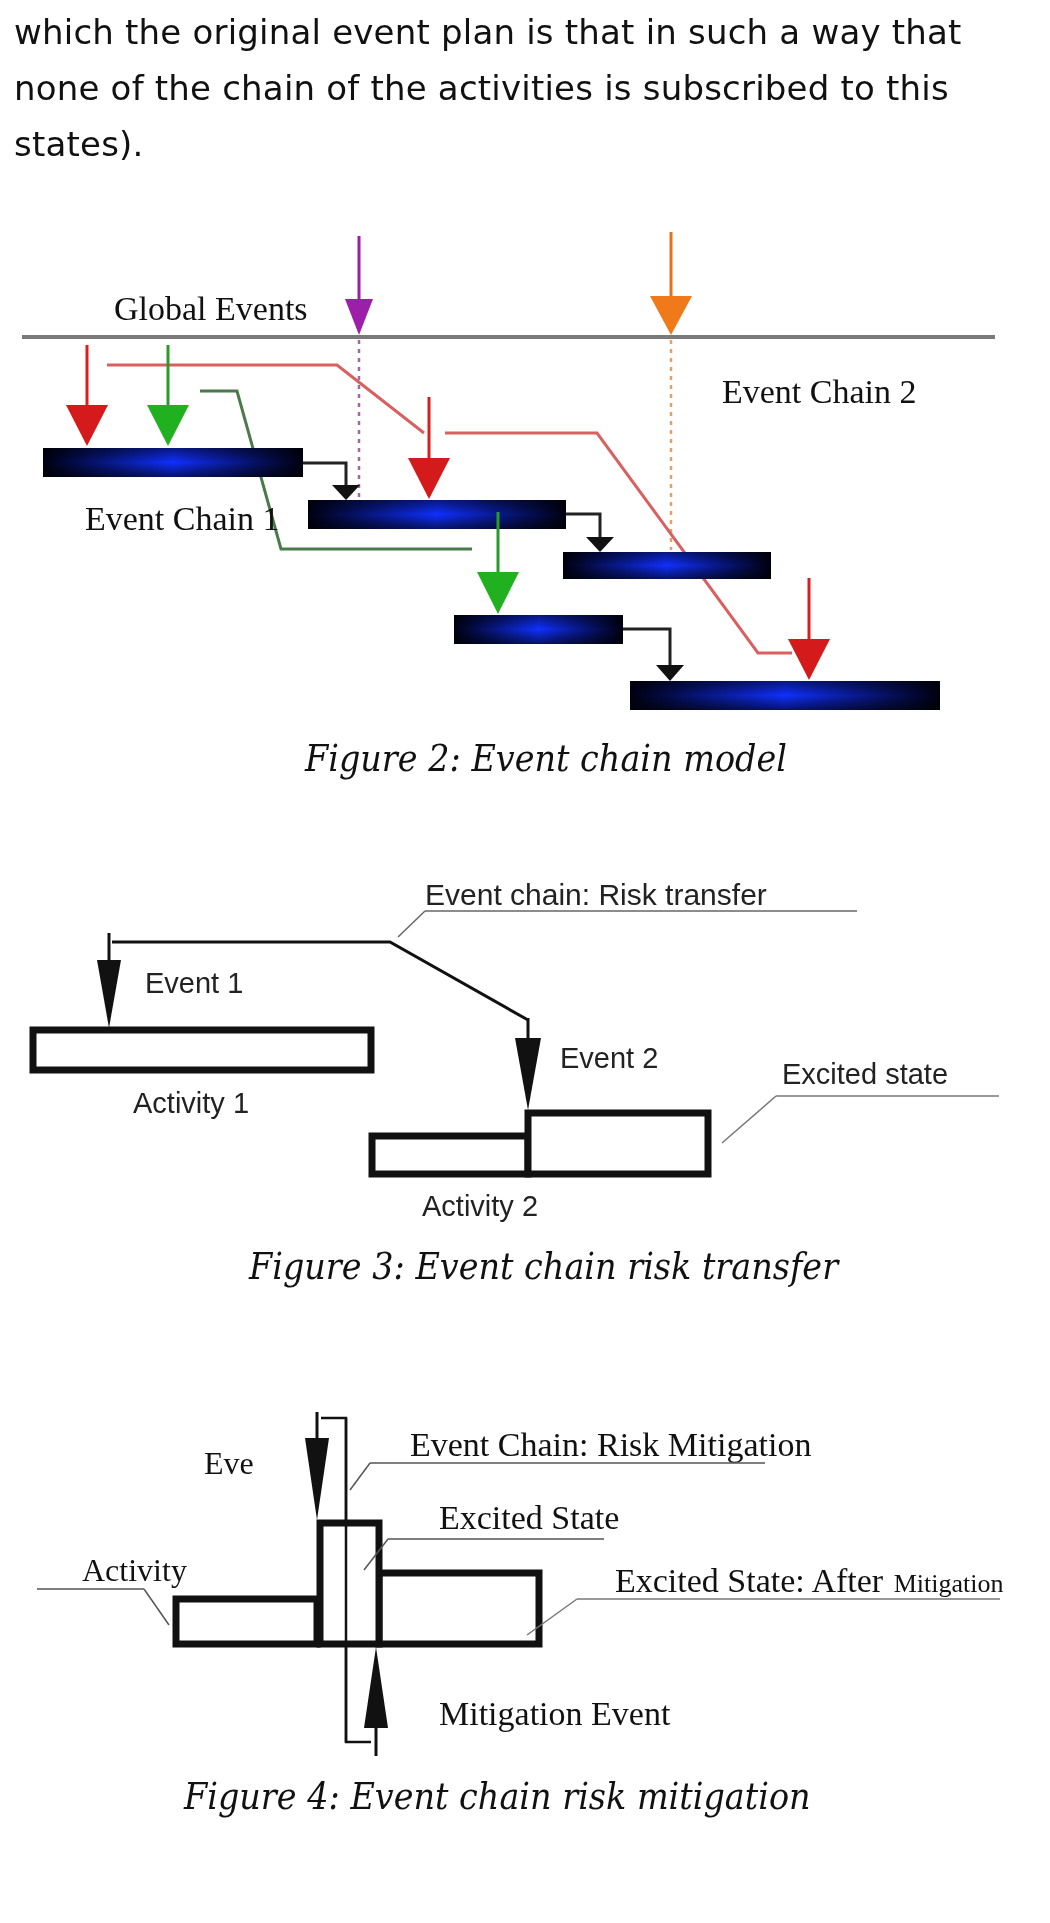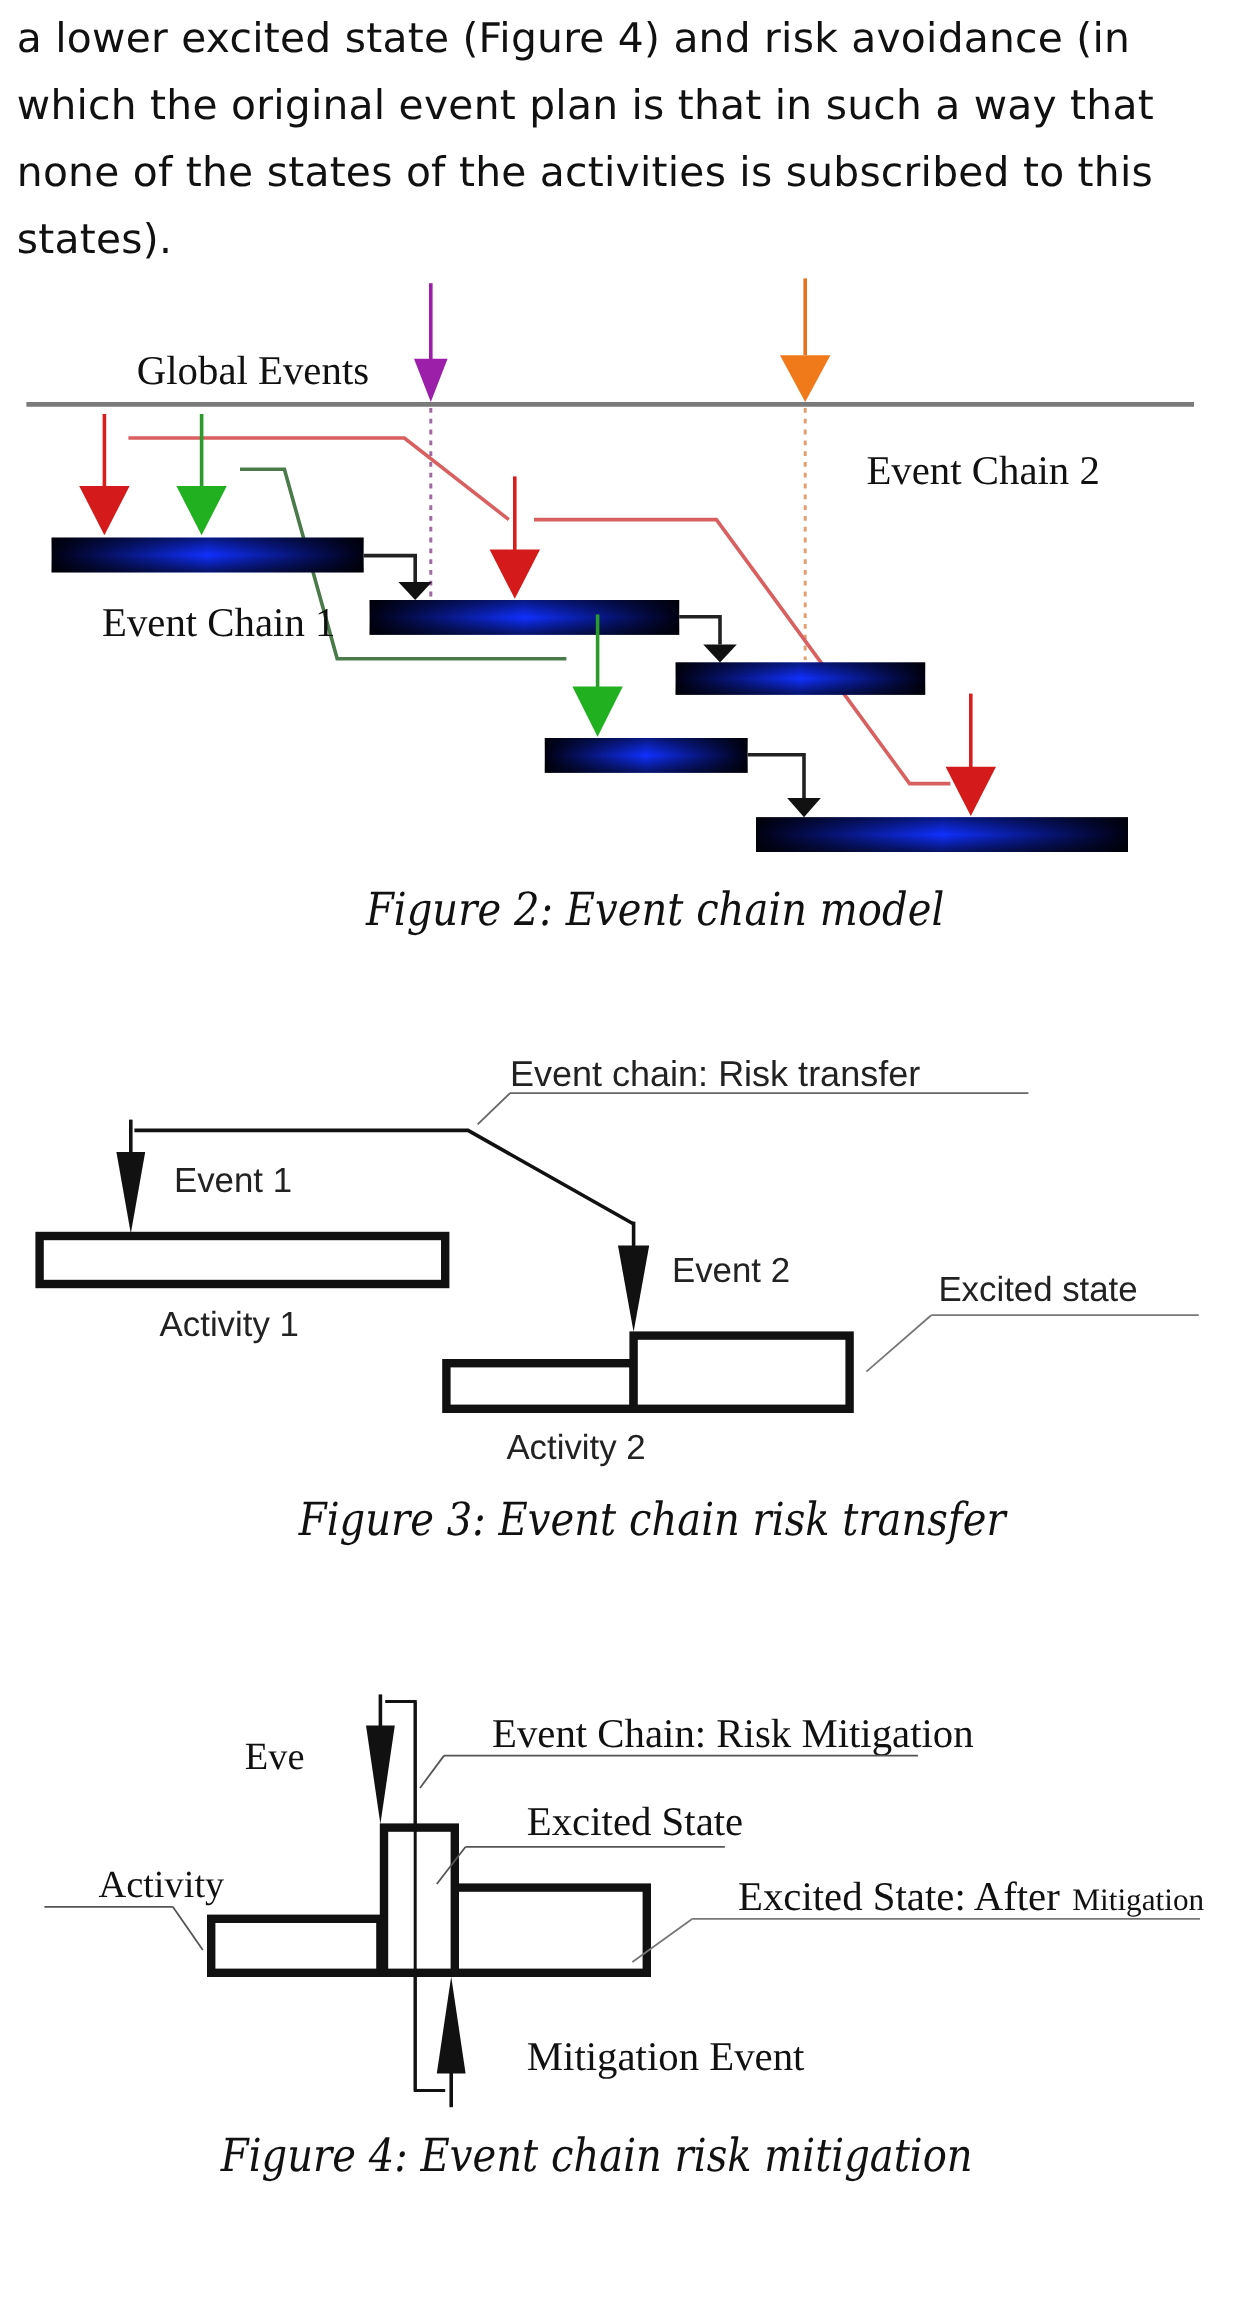--- a/index.html
+++ b/index.html
@@ -8,23 +8,22 @@
   .para span{display:block;white-space:nowrap;}
   svg{position:absolute;left:0;top:0;}
   .caption{position:absolute;font-family:"DejaVu Serif",serif;font-style:italic;font-size:38px;color:#111;white-space:nowrap;transform:scaleX(0.88);transform-origin:left center;}
   .lbl-serif{font-family:"Liberation Serif",serif;fill:#111;}
   .lbl-sans{font-family:"Liberation Sans",sans-serif;fill:#222;}
 </style>
 </head>
 <body>
 
 <div class="para">
-  <span>a lower excited state (Figure 4) and risk avoidance (in</span>
   <span>which the original event plan is that in such a way that</span>
-  <span>none of the states of the activities is subscribed to this</span>
+  <span>none of the chain of the activities is subscribed to this</span>
   <span>states).</span>
 </div>
 
 <svg width="1050" height="1923" viewBox="0 0 1050 1923">
   <defs>
     <linearGradient id="barGrad" x1="0" y1="0" x2="1" y2="0">
       <stop offset="0" stop-color="#000010"></stop>
       <stop offset="0.5" stop-color="#1030ff"></stop>
       <stop offset="1" stop-color="#000010"></stop>
     </linearGradient>

